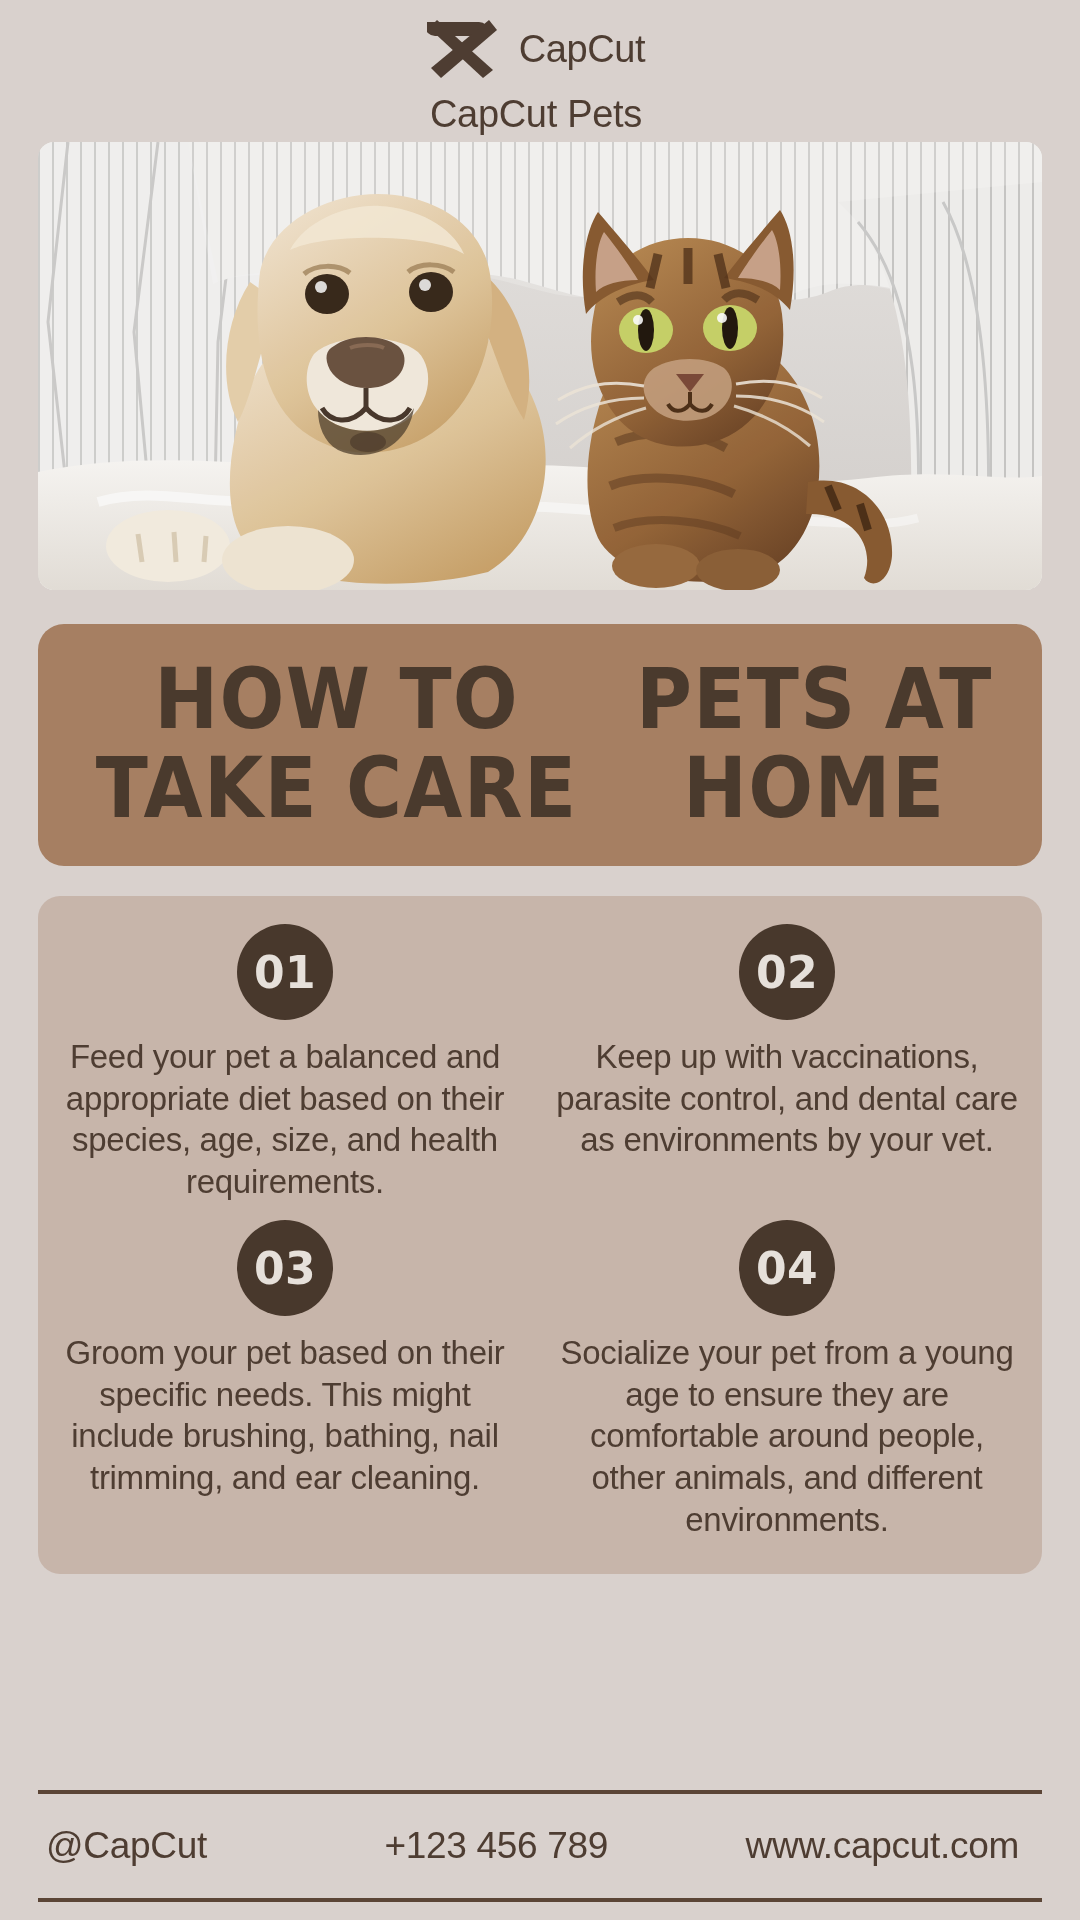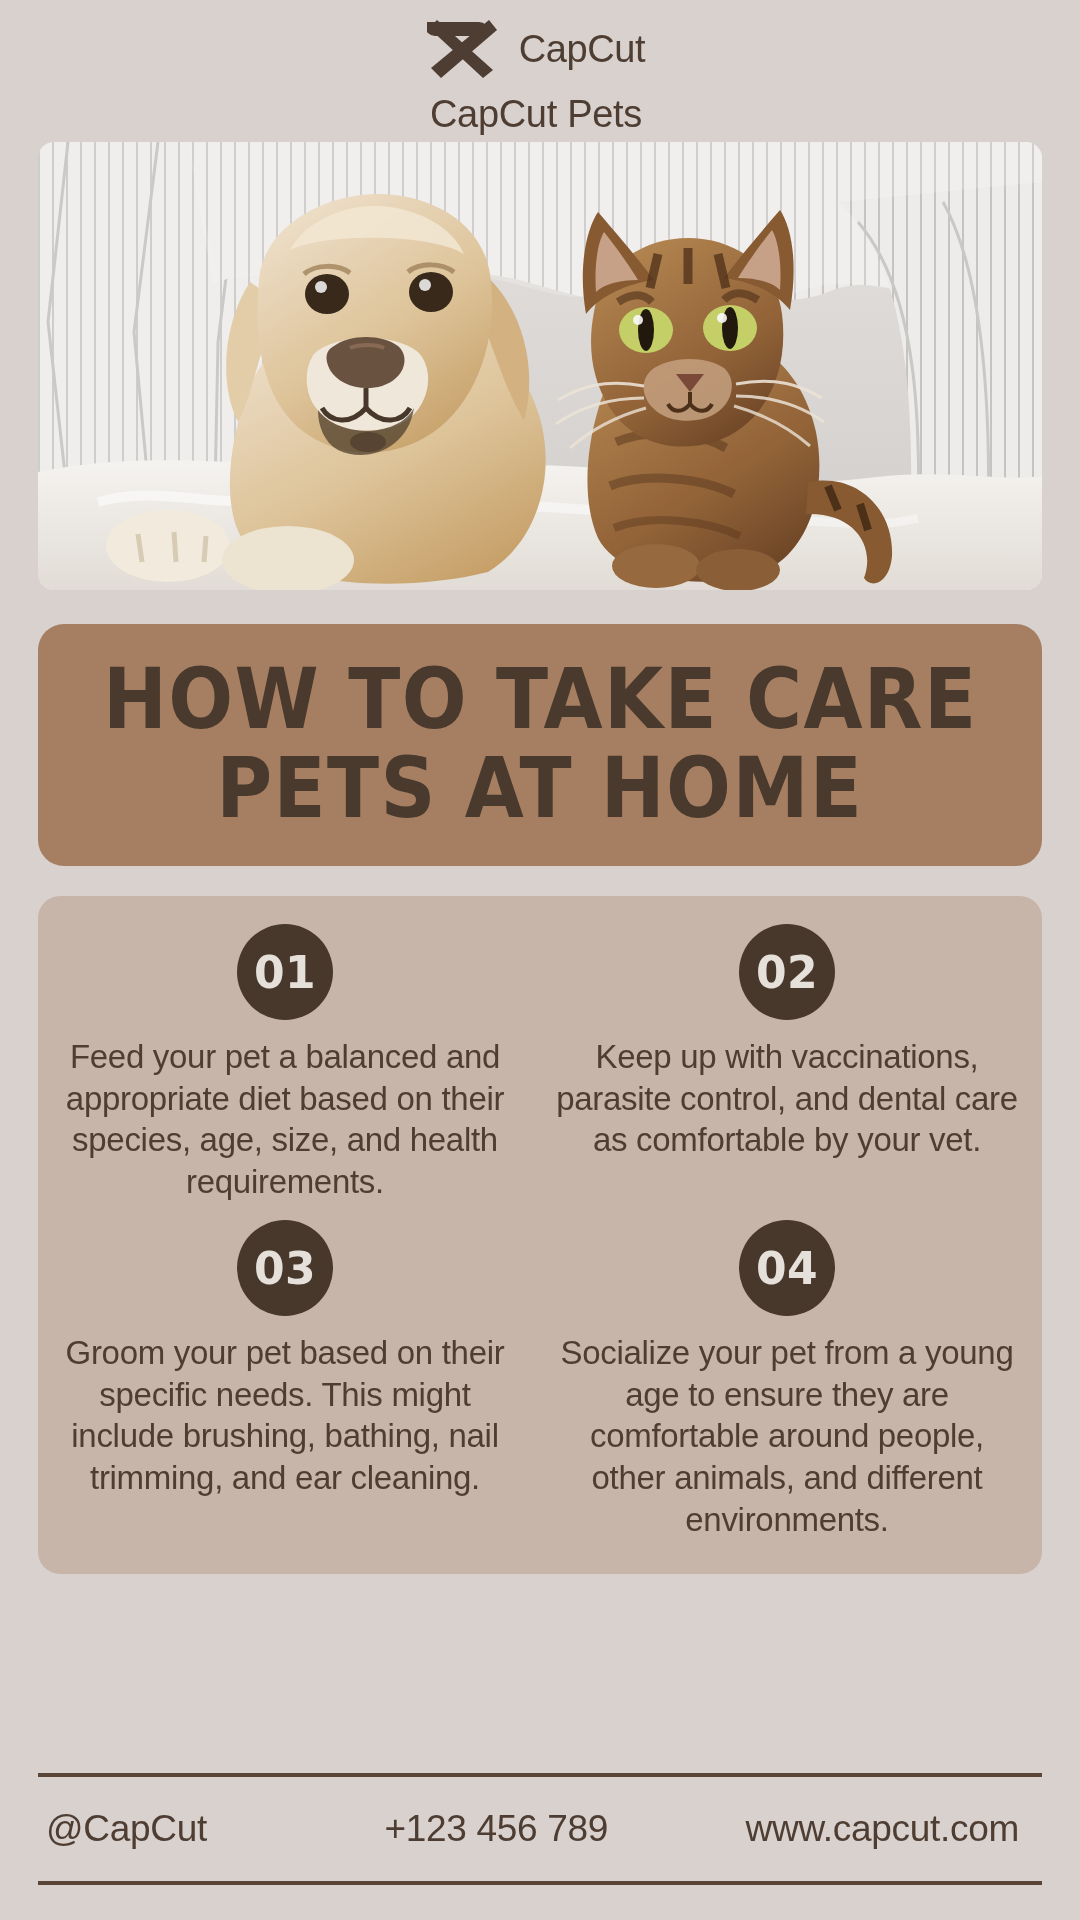--- a/index.html
+++ b/index.html
@@ -74,21 +74,21 @@
 
   .hero svg { display: block; width: 100%; height: 100%; }
 
   
   .title-banner {
     margin-top: 34px;
     height: 242px;
     background: #a67f62;
     border-radius: 26px;
     display: flex;
-    flex-direction: column;
+    flex-direction: row;
     align-items: center;
     justify-content: center;
     padding: 4px 24px;
   }
 
   .title-line {
     color: #4a3a2d;
     font-family: "DejaVu Sans", sans-serif;
     font-weight: bold;
     font-size: 83px;
@@ -143,21 +143,21 @@
     font-size: 33px;
     line-height: 1.26;
     letter-spacing: -0.3px;
   }
 
   
   .footer {
     position: absolute;
     left: 38px;
     right: 38px;
-    bottom: 53px;
+    bottom: 36px;
   }
 
   .rule {
     height: 4px;
     background: #5b4536;
     width: 100%;
   }
 
   .rule-top { margin-bottom: 0; }
 
@@ -354,21 +354,21 @@
   <div class="tips-card">
     <div class="tips-grid">
 
       <div class="tip">
         <div class="tip-badge">01</div>
         <div class="tip-text">Feed your pet a balanced and appropriate diet based on their species, age, size, and health requirements.</div>
       </div>
 
       <div class="tip">
         <div class="tip-badge">02</div>
-        <div class="tip-text">Keep up with vaccinations, parasite control, and dental care as comfortable by your vet.</div>
+        <div class="tip-text">Keep up with vaccinations, parasite control, and dental care as environments by your vet.</div>
       </div>
 
       <div class="tip">
         <div class="tip-badge">03</div>
         <div class="tip-text">Groom your pet based on their specific needs. This might include brushing, bathing, nail trimming, and ear cleaning.</div>
       </div>
 
       <div class="tip">
         <div class="tip-badge">04</div>
         <div class="tip-text">Socialize your pet from a young age to ensure they are comfortable around people, other animals, and different environments.</div>

